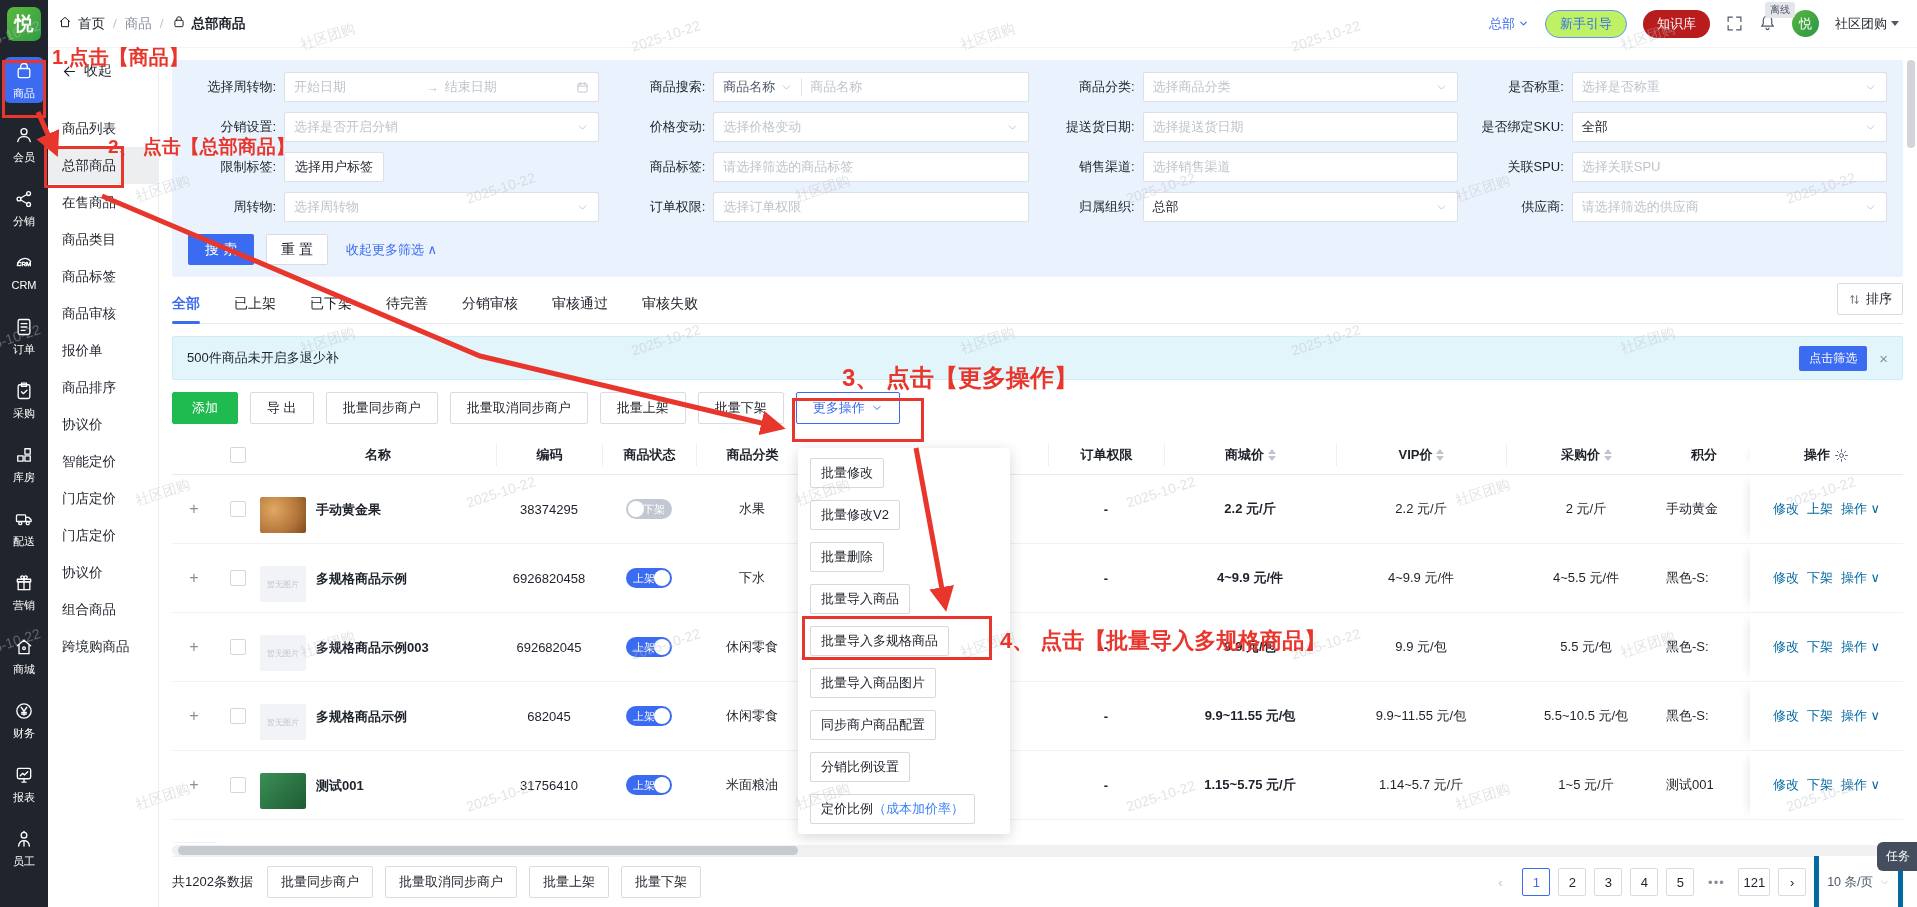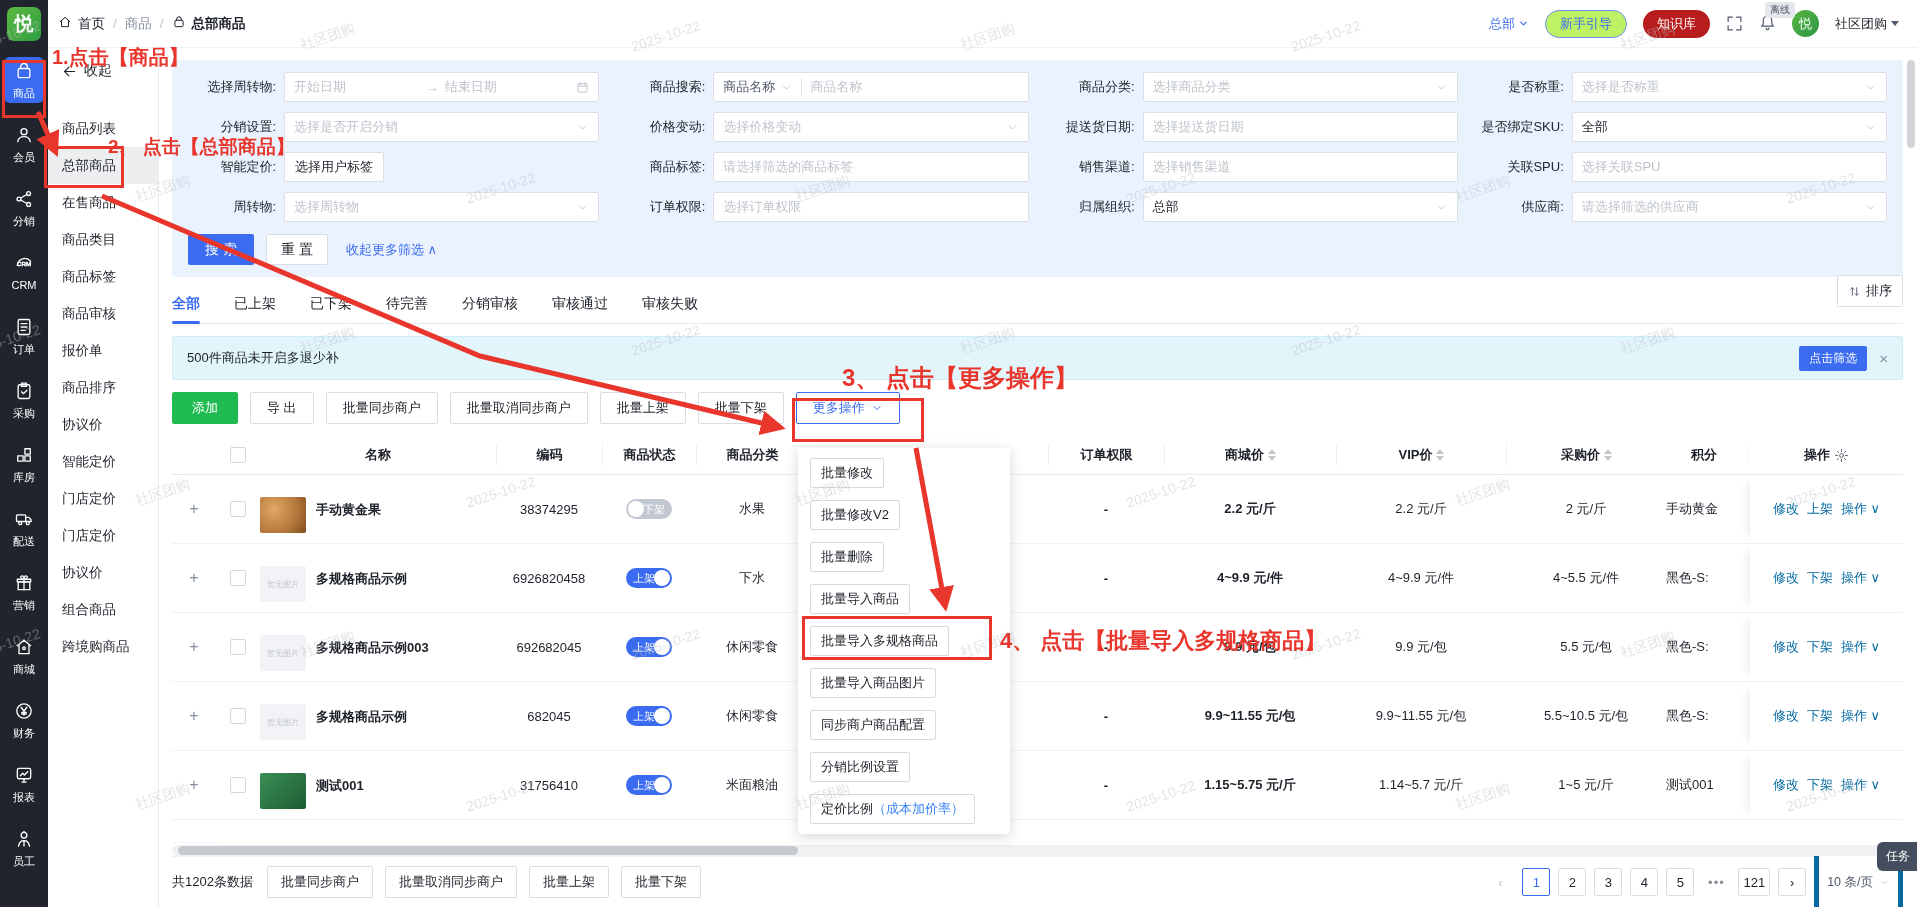--- a/index.html
+++ b/index.html
@@ -61,21 +61,21 @@
   .fsplit{border-right:1px solid #e3e6eb;padding-right:8px;margin-right:2px;display:flex;align-items:center;gap:5px;color:#4e5969;flex:none;font-size:13px;}
   .fbtns{margin-top:12px;display:flex;align-items:center;gap:12px;}
   .btn-search{width:66px;height:31px;background:#3a6bf0;color:#fff;border-radius:2px;display:flex;align-items:center;justify-content:center;font-size:14px;cursor:pointer;}
   .btn-reset{width:62px;height:31px;background:#fff;border:1px solid #d9dce1;border-radius:2px;display:flex;align-items:center;justify-content:center;font-size:14px;cursor:pointer;box-sizing:border-box;}
   .link-collapse{color:#3a6bf0;font-size:13px;cursor:pointer;margin-left:6px;}
   
   .tabs-bar{margin-top:10px;display:flex;align-items:flex-end;border-bottom:1px solid #e8eaef;height:36px;}
   .tab{margin-right:34px;padding-bottom:10px;font-size:14px;cursor:pointer;position:relative;white-space:nowrap;}
   .tab.active{color:#3a6bf0;font-weight:bold;}
   .tab.active::after{content:"";position:absolute;left:0;right:0;bottom:-1px;height:3px;background:#3a6bf0;border-radius:2px;}
-  .btn-sort{margin-left:auto;margin-bottom:16px;height:30px;border:1px solid #d9dce1;border-radius:2px;background:#fff;
+  .btn-sort{margin-left:auto;margin-bottom:8px;height:30px;border:1px solid #d9dce1;border-radius:2px;background:#fff;
         display:flex;align-items:center;gap:5px;padding:0 10px;font-size:13px;cursor:pointer;}
   .btn-sort svg{width:13px;height:13px;stroke:#4e5969;fill:none;stroke-width:1.6;stroke-linecap:round;}
   
   .notice{margin-top:12px;height:44px;background:#e1f5fb;border:1px solid #cdeef7;border-radius:2px;
         display:flex;align-items:center;padding:0 14px;box-sizing:border-box;}
   .notice .chip{margin-left:auto;background:#3a6bf0;color:#fff;font-size:12px;padding:4px 10px;border-radius:2px;cursor:pointer;}
   .notice .x{color:#86909c;font-size:15px;margin-left:12px;cursor:pointer;}
   
   .actions{margin-top:12px;display:flex;gap:12px;}
   .abtn{height:32px;padding:0 16px;border:1px solid #d9dce1;border-radius:2px;background:#fff;display:flex;align-items:center;font-size:13px;cursor:pointer;box-sizing:border-box;white-space:nowrap;}
@@ -400,21 +400,21 @@
           <div class="ffield">
             <span class="flabel">是否绑定SKU:</span>
             <div class="fctl">
               <span class="val">全部</span>
               <svg viewBox="0 0 24 24" width="13" height="13">
                 <path d="M6 9l6 6 6-6"></path>
               </svg>
             </div>
           </div>
           <div class="ffield">
-            <span class="flabel">智能定价:</span>
+            <span class="flabel">限制标签:</span>
             <div class="fctl tagbtn">
               <span class="val">选择用户标签</span>
             </div>
           </div>
           <div class="ffield">
             <span class="flabel">商品标签:</span>
             <div class="fctl">
               <span class="ph">请选择筛选的商品标签</span>
             </div>
           </div>

